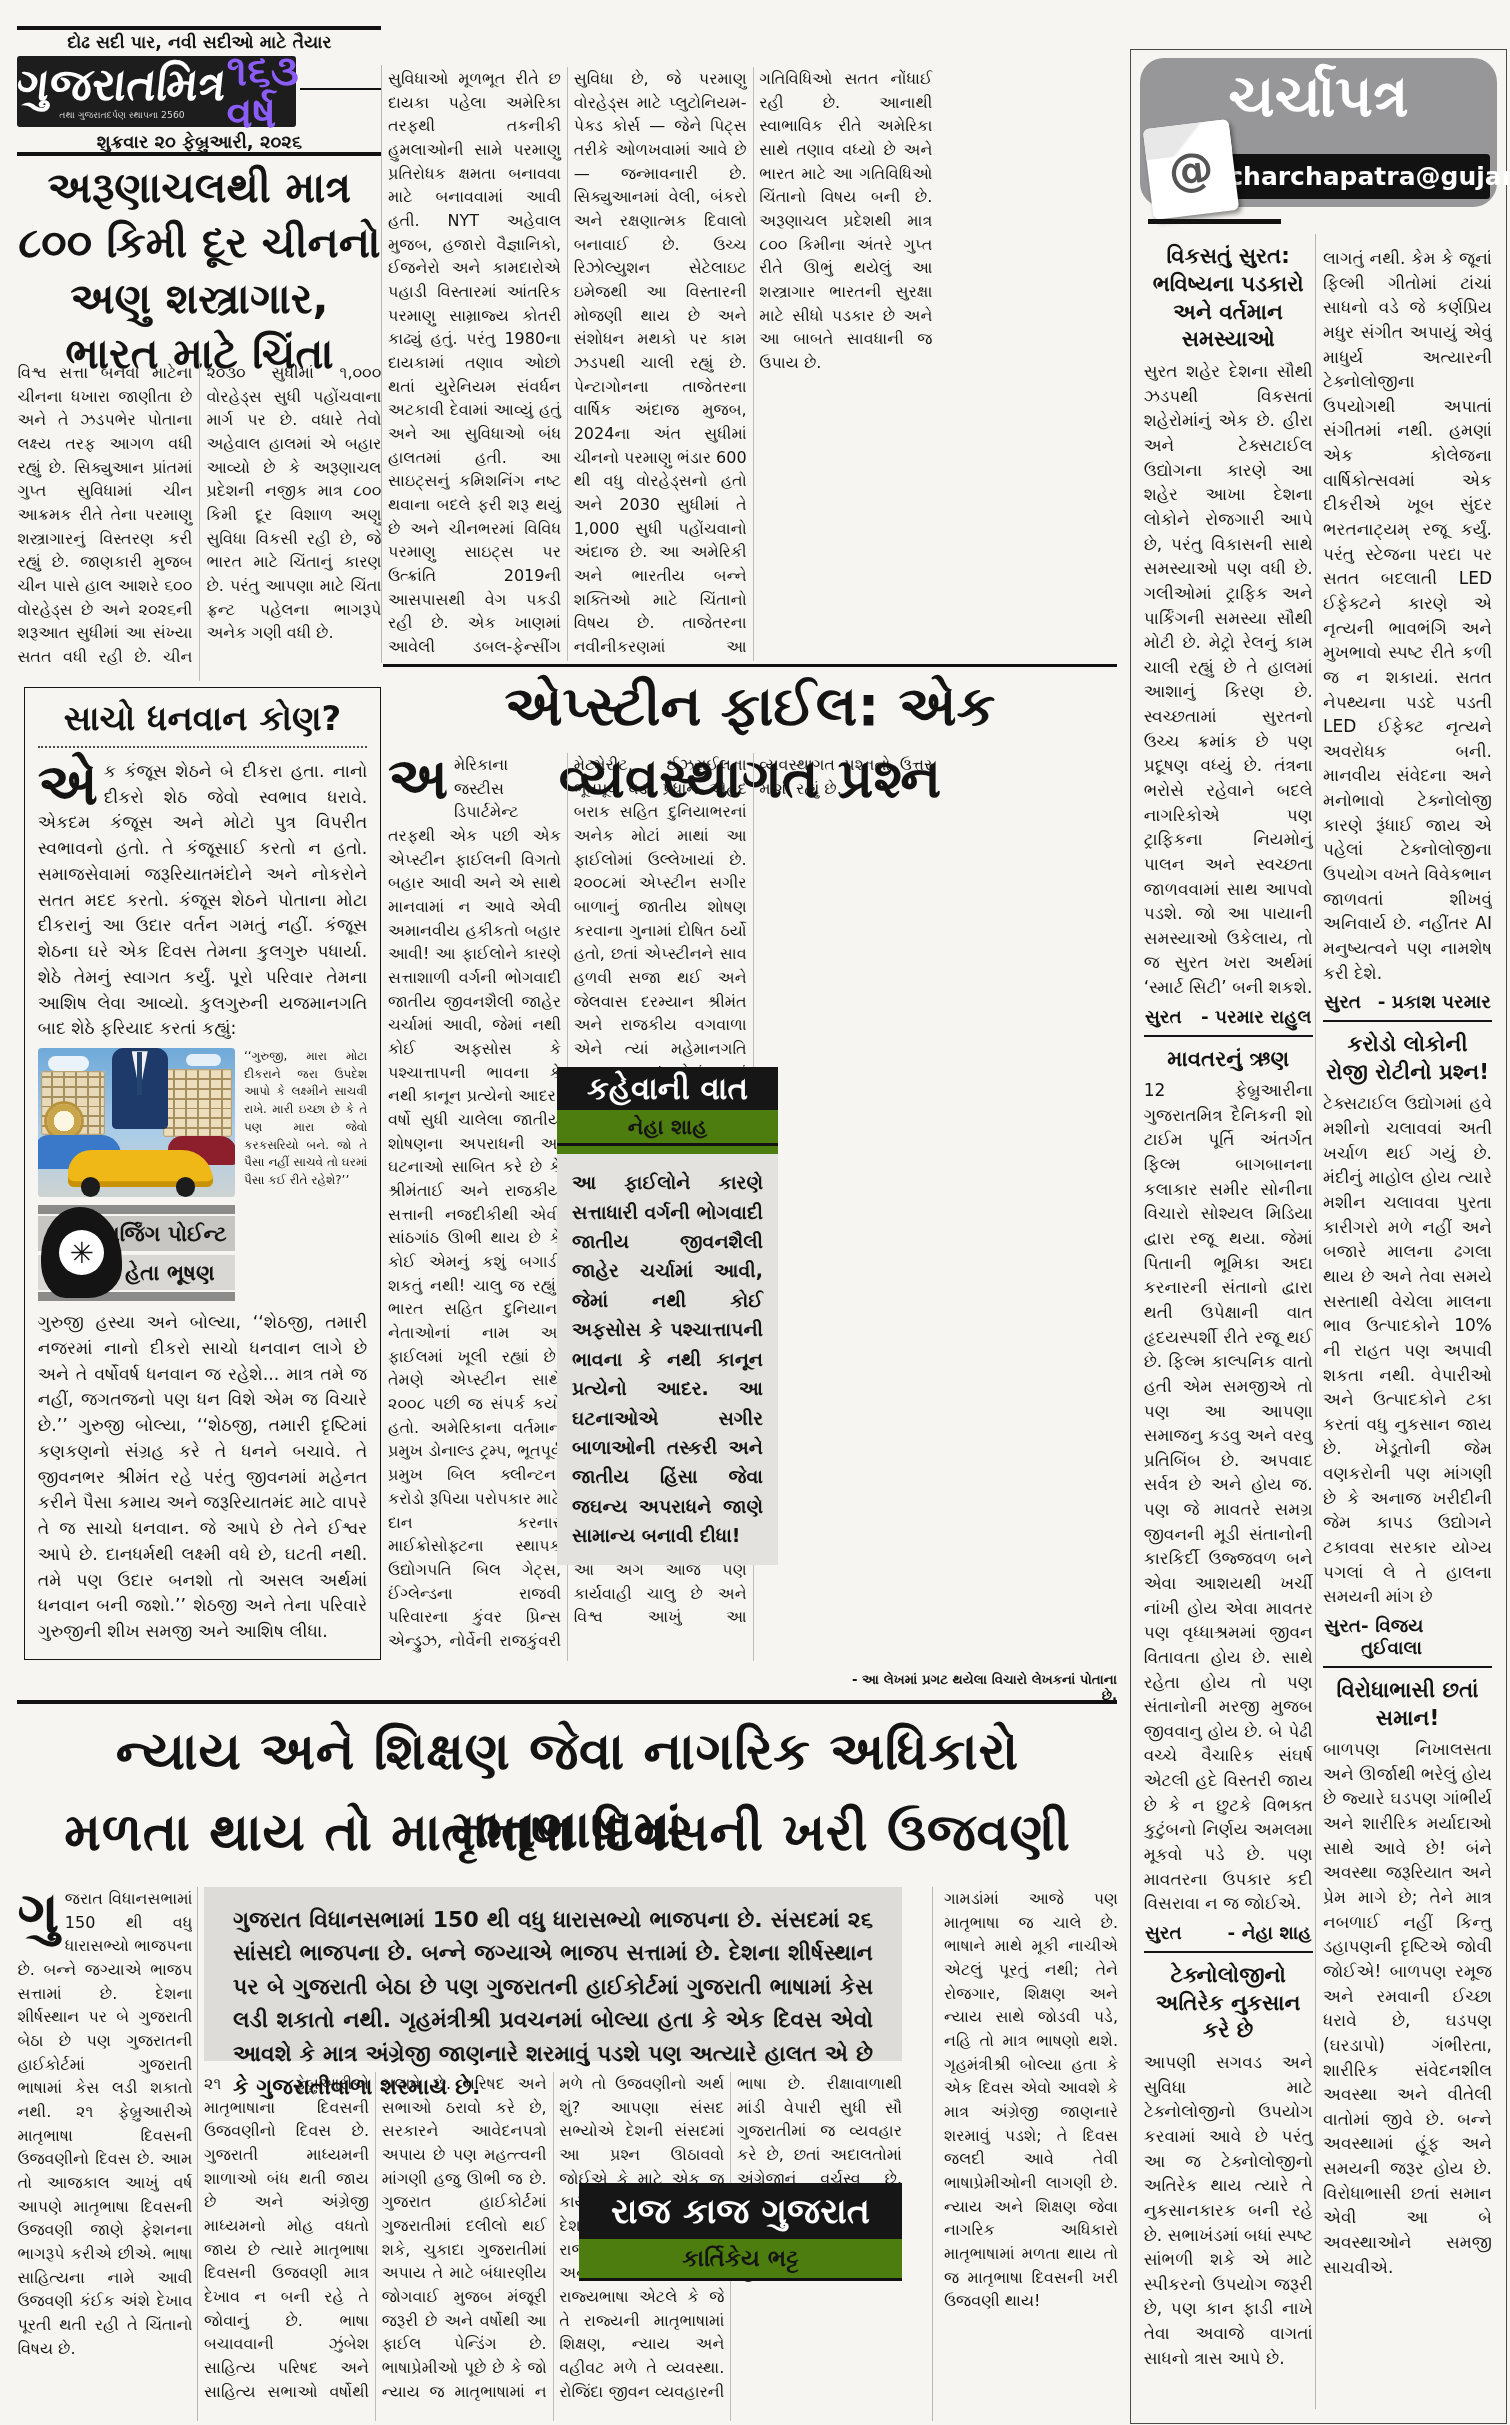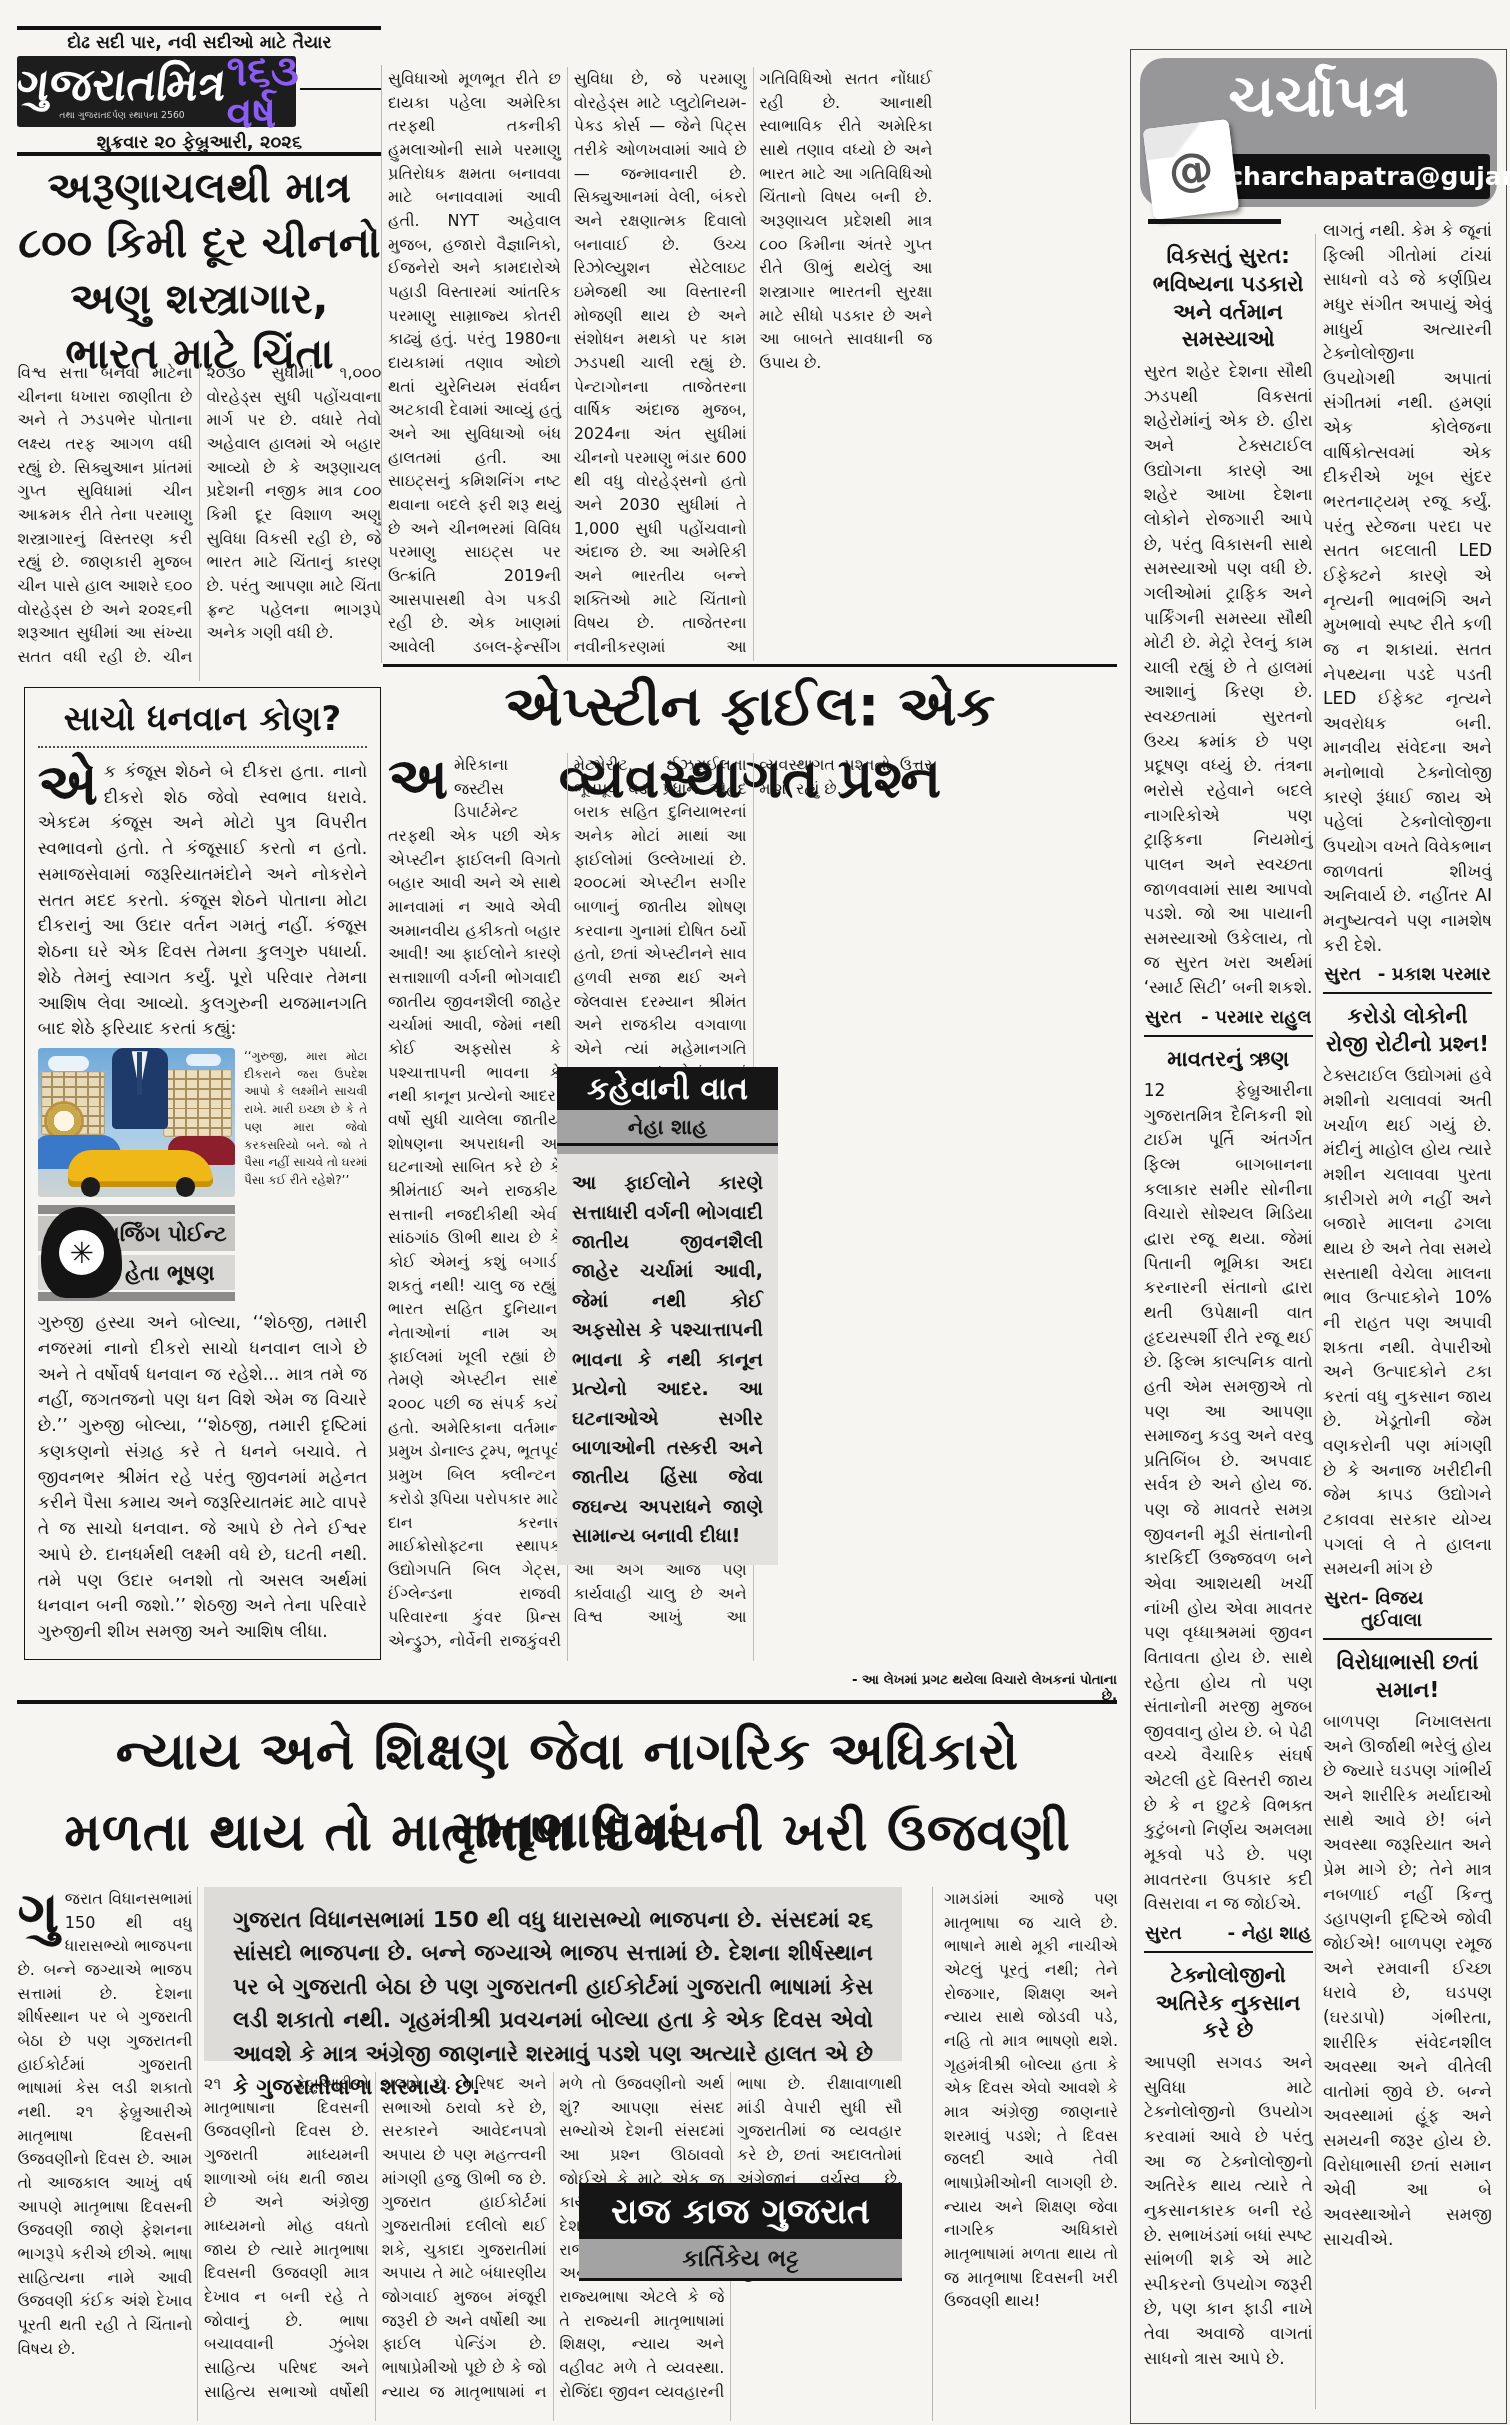--- a/index.html
+++ b/index.html
@@ -43,21 +43,21 @@
   .badge .b1{position:absolute;left:0;right:0;top:11.6px;height:35px;background:#c7c6c3;
              font-size:21.4px;font-weight:bold;line-height:35px;text-align:right;padding-right:8px;}
   .badge .b2{position:absolute;left:0;right:0;top:50px;height:35px;background:#d9d8d5;
              font-size:21.4px;font-weight:bold;line-height:35px;text-align:right;padding-right:20px;}
   .thinker{position:absolute;left:3.5px;top:2.3px;width:81px;height:91px;background:#141414;
            border-radius:48% 52% 42% 30% / 55% 60% 34% 40%;display:flex;align-items:center;justify-content:center;}
   .thinker .burst{width:45px;height:45px;background:#ffffff;border-radius:50%;
                   display:flex;align-items:center;justify-content:center;font-size:29px;color:#141414;}
 
   
-  .feature{background:#a3a3a3;}
+  .feature{background:#4d7c0f;}
   .banner-black{background:#161616;color:#fff;font-weight:bold;text-align:center;}
   .quote-box{background:#e3e2de;padding:14px 15px;font-size:19px;font-weight:bold;line-height:1.55;text-align:justify;}
   .footnote{font-size:13.3px;font-weight:bold;text-align:right;}
 
   
   .gray-intro{background:#dddcd8;box-sizing:border-box;padding:16px 29px;
               font-size:22px;font-weight:bold;line-height:1.52;text-align:justify;}
   .byline{font-size:23px;font-weight:bold;text-align:center;}
 
   
@@ -204,21 +204,21 @@
       <div class="sig">
         <span>સુરત</span>
         <span>- નેહા શાહ</span>
       </div>
       <div class="letter-title">ટેક્નોલોજીનો અતિરેક નુકસાન કરે છે</div>
       <div class="letter-body">આપણી સગવડ અને સુવિધા માટે ટેક્નોલોજીનો ઉપયોગ કરવામાં આવે છે પરંતુ આ જ ટેક્નોલોજીનો અતિરેક થાય ત્યારે તે નુકસાનકારક બની રહે છે. સભાખંડમાં બધાં સ્પષ્ટ સાંભળી શકે એ માટે સ્પીકરનો ઉપયોગ જરૂરી છે, પણ કાન ફાડી નાખે તેવા અવાજે વાગતાં સાધનો ત્રાસ આપે છે.</div>
     </div>
 
     <div class="abs vrule" style="left:184px;top:184px;width:1.2px;height:2175px"></div>
 
-    <div class="abs clip" style="left:192px;top:168px;width:169px;height:2175px">
+    <div class="abs clip" style="left:192px;top:196px;width:169px;height:2175px">
       <div class="letter-body">લાગતું નથી. કેમ કે જૂનાં ફિલ્મી ગીતોમાં ટાંચાં સાધનો વડે જે કર્ણપ્રિય મધુર સંગીત અપાયું એવું માધુર્ય અત્યારની ટેક્નોલોજીના ઉપયોગથી અપાતાં સંગીતમાં નથી. હમણાં એક કોલેજના વાર્ષિકોત્સવમાં એક દીકરીએ ખૂબ સુંદર ભરતનાટ્યમ્ રજૂ કર્યું. પરંતુ સ્ટેજના પરદા પર સતત બદલાતી LED ઈફેક્ટને કારણે એ નૃત્યની ભાવભંગિ અને મુખભાવો સ્પષ્ટ રીતે કળી જ ન શકાયાં. સતત નેપથ્યના પડદે પડતી LED ઈફેક્ટ નૃત્યને અવરોધક બની. માનવીય સંવેદના અને મનોભાવો ટેક્નોલોજી કારણે રૂંધાઈ જાય એ પહેલાં ટેક્નોલોજીના ઉપયોગ વખતે વિવેકભાન જાળવતાં શીખવું અનિવાર્ય છે. નહીંતર AI મનુષ્યત્વને પણ નામશેષ કરી દેશે.</div>
       <div class="sig">
         <span>સુરત</span>
         <span>- પ્રકાશ પરમાર</span>
       </div>
       <div class="letter-title">કરોડો લોકોની રોજી રોટીનો પ્રશ્ન!</div>
       <div class="letter-body">ટેક્સટાઈલ ઉદ્યોગમાં હવે મશીનો ચલાવવાં અતી ખર્ચાળ થઈ ગયું છે. મંદીનું માહોલ હોય ત્યારે મશીન ચલાવવા પુરતા કારીગરો મળે નહીં અને બજારે માલના ઢગલા થાય છે અને તેવા સમયે સસ્તાથી વેચેલા માલના ભાવ ઉત્પાદકોને 10% ની રાહત પણ અપાવી શકતા નથી. વેપારીઓ અને ઉત્પાદકોને ટકા કરતાં વધુ નુકસાન જાય છે. ખેડૂતોની જેમ વણકરોની પણ માંગણી છે કે અનાજ ખરીદીની જેમ કાપડ ઉદ્યોગને ટકાવવા સરકાર યોગ્ય પગલાં લે તે હાલના સમયની માંગ છે</div>
       <div class="sig">
         <span>સુરત</span>
         <span>- વિજય તુઈવાલા</span>

